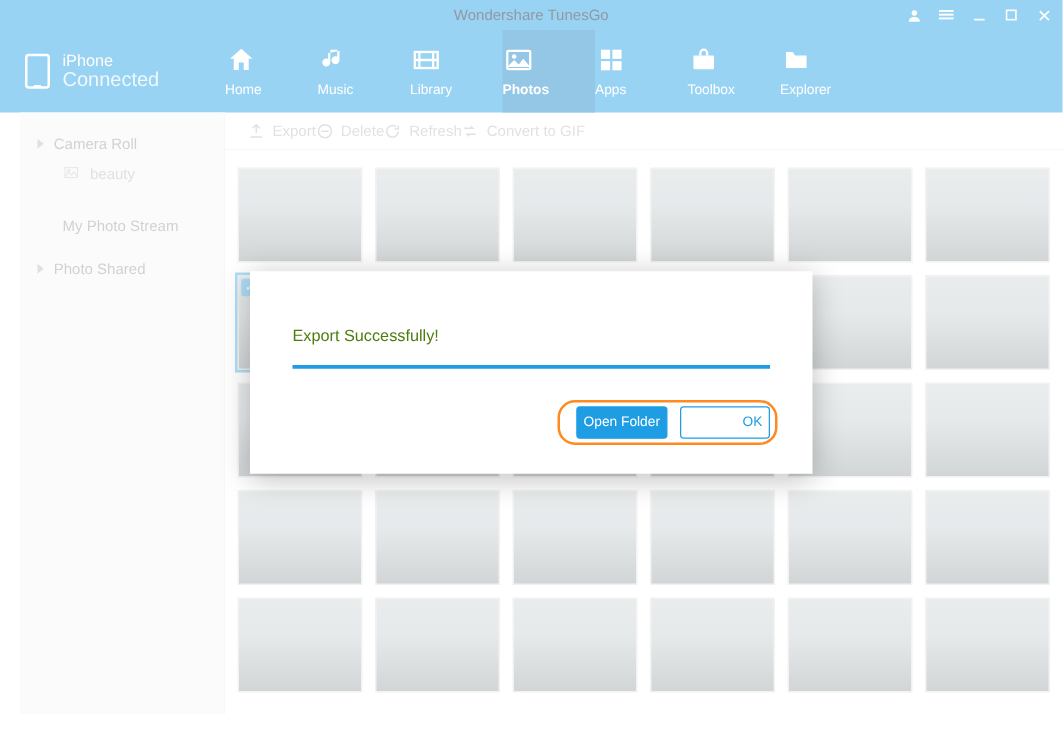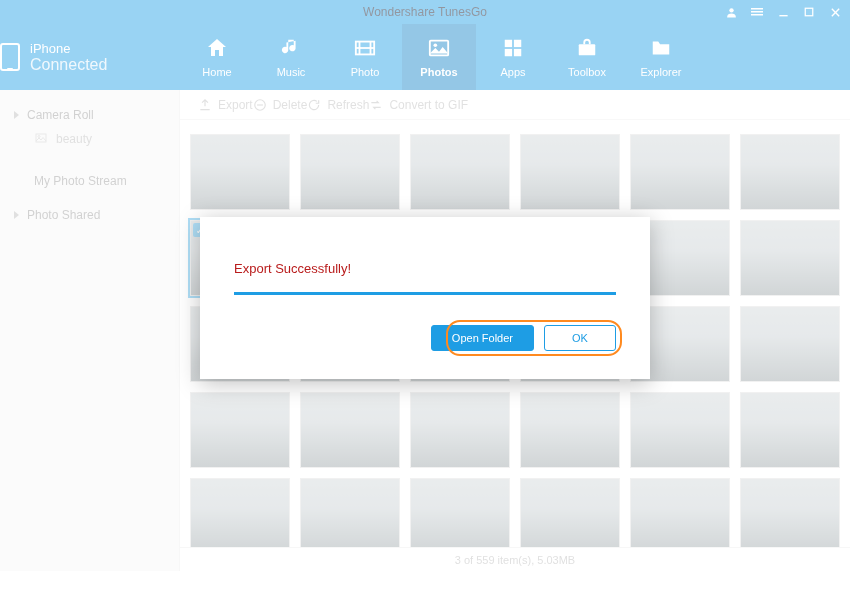--- a/index.html
+++ b/index.html
@@ -3,31 +3,31 @@
 <meta charset="utf-8">
 <style>
 * { margin:0; padding:0; box-sizing:border-box; font-family:Arial,Helvetica,sans-serif; }
 body { background:#fff; width:850px; height:595px; overflow:hidden; position:relative; }
 
 .titlebar { background:#1e9de4; height:24px; color:#0f172a; font-size:12px; display:flex; align-items:center; justify-content:center; position:relative; }
 .titlebar .controls { position:absolute; right:8px; top:0; height:24px; display:flex; align-items:center; gap:12px; }
 .titlebar .ctrl { width:14px; height:14px; display:flex; align-items:center; justify-content:center; cursor:pointer; }
 
 .topbar { background:#1e9de4; height:66px; display:flex; color:#fff; }
-.device { width:180px; display:flex; align-items:center; gap:10px; }
+.device { width:180px; display:flex; align-items:center; padding-left:20px; gap:10px; }
 .device-icon { width:20px; height:28px; border:2px solid #fff; border-radius:3px; position:relative; }
 .device-icon::after { content:""; position:absolute; bottom:-1px; left:50%; transform:translateX(-50%); width:6px; height:2px; background:#fff; border-radius:1px; }
 .device-name { font-size:13px; }
 .device-status { font-size:16px; opacity:.85; }
 .navs { flex:1; display:flex; }
-.nav { width:74px; display:flex; flex-direction:column; align-items:center; justify-content:center; gap:6px; font-size:11px; cursor:pointer; }
+.nav { width:74px; display:flex; flex-direction:column; justify-content:center; gap:6px; font-size:11px; cursor:pointer; }
 .nav.active { background:#1284c7;font-weight:bold; }
 .nav-ico { width:26px; height:24px; display:flex; align-items:center; justify-content:center; }
 
-.main { display:flex; height:481px; }
+.main { display:flex; height:481px;padding-left:16px; }
 .sidebar { width:180px; background:#f7f7f7; border-right:1px solid #eee; padding-top:8px; }
 .side-item { height:34px; display:flex; align-items:center; padding-left:14px; font-size:12px; color:#9a9a9a; gap:8px; cursor:pointer; }
 .side-item.indent { padding-left:34px; }
 .side-child { padding-left:34px; height:32px; display:flex; align-items:flex-start; font-size:12px; color:#bbb; gap:8px; }
 .caret { display:inline-block; width:0; height:0; border-top:4px solid transparent; border-bottom:4px solid transparent; border-left:5px solid #bbb; }
 .caret.down { transform:rotate(90deg); }
 
 .content { flex:1; display:flex; flex-direction:column; }
 .toolbar { height:30px; display:flex; align-items:center; padding-left:18px; color:#bdbdbd; font-size:12px; border-bottom:1px solid #f0f0f0; }
 .tb { display:flex; align-items:center; gap:6px; cursor:pointer; }
@@ -36,24 +36,24 @@
 .grid { padding:14px 10px; display:grid; grid-template-columns:repeat(6,100px); grid-auto-rows:76px; gap:10px 10px; }
 .thumb { background:linear-gradient(180deg,#d0d5d8 0%,#c8cfd2 40%,#9aa3a6 100%); border:1px solid #e0e0e0; position:relative; }
 .thumb.sel { outline:2px solid #4fb5ec; }
 .thumb.sel::before { content:"✓"; position:absolute; top:2px; left:2px; width:14px; height:14px; background:#4fb5ec; color:#fff; font-size:10px; display:flex; align-items:center; justify-content:center; border-radius:2px; }
 
 .statusbar { height:24px; border-top:1px solid #eee; display:flex; align-items:center; justify-content:center; font-size:11px; color:#bbb; }
 
 
 .overlay { position:absolute; inset:0; background:rgba(255,255,255,.55); display:flex; align-items:center; justify-content:center; }
 .dialog { width:450px; background:#fff; box-shadow:0 4px 22px rgba(0,0,0,.25); padding:44px 34px 28px; }
-.dialog-msg { font-size:13px; color:#b91c1c; margin-bottom:16px; }
+.dialog-msg { font-size:13px; color:#4d7c0f; margin-bottom:16px; }
 .progress { height:3px; background:#1e9de4; margin-bottom:30px; }
 .dlg-btns { display:flex; justify-content:flex-end; gap:10px; position:relative; }
-.btn { min-width:72px; height:26px; border:1px solid #1e9de4; background:#fff; color:#1e9de4; font-size:11px; border-radius:3px; cursor:pointer; display:flex; align-items:center; justify-content:center; padding:0 20px; }
+.btn { min-width:72px; height:26px; border:1px solid #1e9de4; background:#fff; color:#1e9de4; font-size:11px; border-radius:3px; cursor:pointer; display:flex; align-items:center; justify-content:flex-end; padding:0 5px; }
 .btn.primary { background:#1e9de4; color:#fff; }
 .highlight-ring { position:absolute; border:2px solid #ff8a1f; border-radius:14px; right:-6px; top:-5px; width:176px; height:36px; pointer-events:none; }
 
 svg { display:block; }
 </style>
 </head>
 <body>
 
 <div class="titlebar">
   <span>Wondershare TunesGo</span>
@@ -117,21 +117,21 @@
     </div>
     <div class="nav">
       <span class="nav-ico">
           <svg width="26" height="22" viewBox="0 0 24 24" fill="none" stroke="#fff" stroke-width="2">
             <rect x="2" y="5" width="20" height="14"></rect>
             <line x1="6" y1="5" x2="6" y2="19"></line>
             <line x1="18" y1="5" x2="18" y2="19"></line>
             <line x1="2" y1="12" x2="22" y2="12"></line>
           </svg>
         </span>
-      <span>Photo</span>
+      <span>Library</span>
     </div>
     <div class="nav active">
       <span class="nav-ico">
           <svg width="26" height="22" viewBox="0 0 24 24" fill="#fff">
             <rect x="2" y="4" width="20" height="16" rx="1" fill="none" stroke="#fff" stroke-width="2"></rect>
             <circle cx="8" cy="9" r="2"></circle>
             <path d="M2 18l6-6 4 4 4-5 6 7z"></path>
           </svg>
         </span>
       <span>Photos</span>
@@ -247,23 +247,20 @@
         <div class="thumb"></div>
         <div class="thumb"></div>
         <div class="thumb"></div>
         <div class="thumb"></div>
         <div class="thumb"></div>
         <div class="thumb"></div>
         <div class="thumb"></div>
       </div>
     </div>
 
-    <div class="statusbar">
-      <span>3 of 559 item(s), 5.03MB</span>
-    </div>
   </div>
 </div>
 
 <div class="overlay">
   <div class="dialog">
     <div class="dialog-msg">Export Successfully!</div>
     <div class="progress"></div>
     <div class="dlg-btns">
       <div class="highlight-ring"></div>
       <div class="btn primary">

